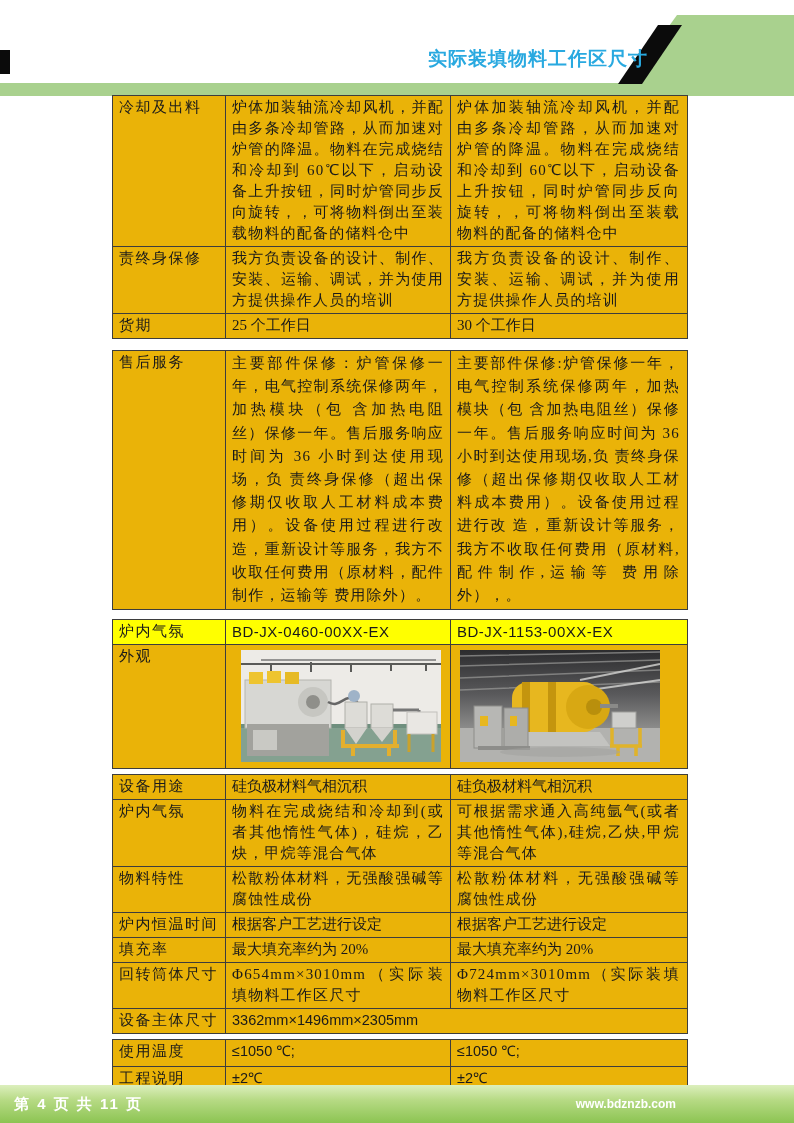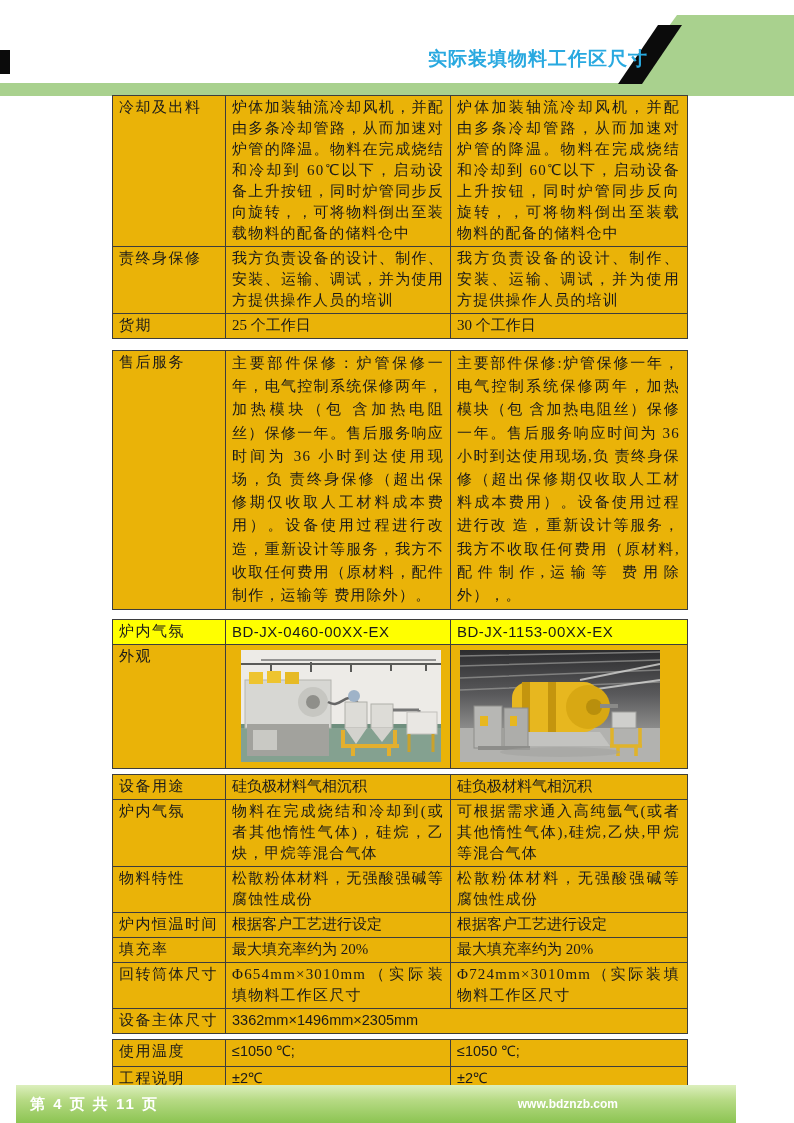--- a/index.html
+++ b/index.html
@@ -47,21 +47,21 @@
   .h40  { min-height:40px; }
   .h24  { min-height:24px; }
   .h26  { min-height:26px; }
 
   .photo-cell { padding:5px 4px 5px 15px; }
   .photo-cell-r { padding:5px 4px 5px 9px; }
   .photo-frame { display:block; }
 
   
   .footer-bar {
-    position:absolute; left:16px; bottom:0; width:720px; height:38px; z-index:3;
+    position:absolute; left:0; bottom:0; width:794px; height:38px; z-index:3;
     background:linear-gradient(180deg,#dcefbd 0%, #b6da84 40%, #8cc452 100%);
     display:flex; align-items:center; justify-content:space-between;
     font-family:"Liberation Sans", sans-serif;
     margin-top:21px;
   }
   .footer-page { color:#ffffff; font-size:15px; letter-spacing:2px; padding-left:14px; font-weight:bold; }
   .footer-site { color:#ffffff; font-size:12px; padding-right:118px; font-weight:bold; }
 </style>
 </head>
 <body>

